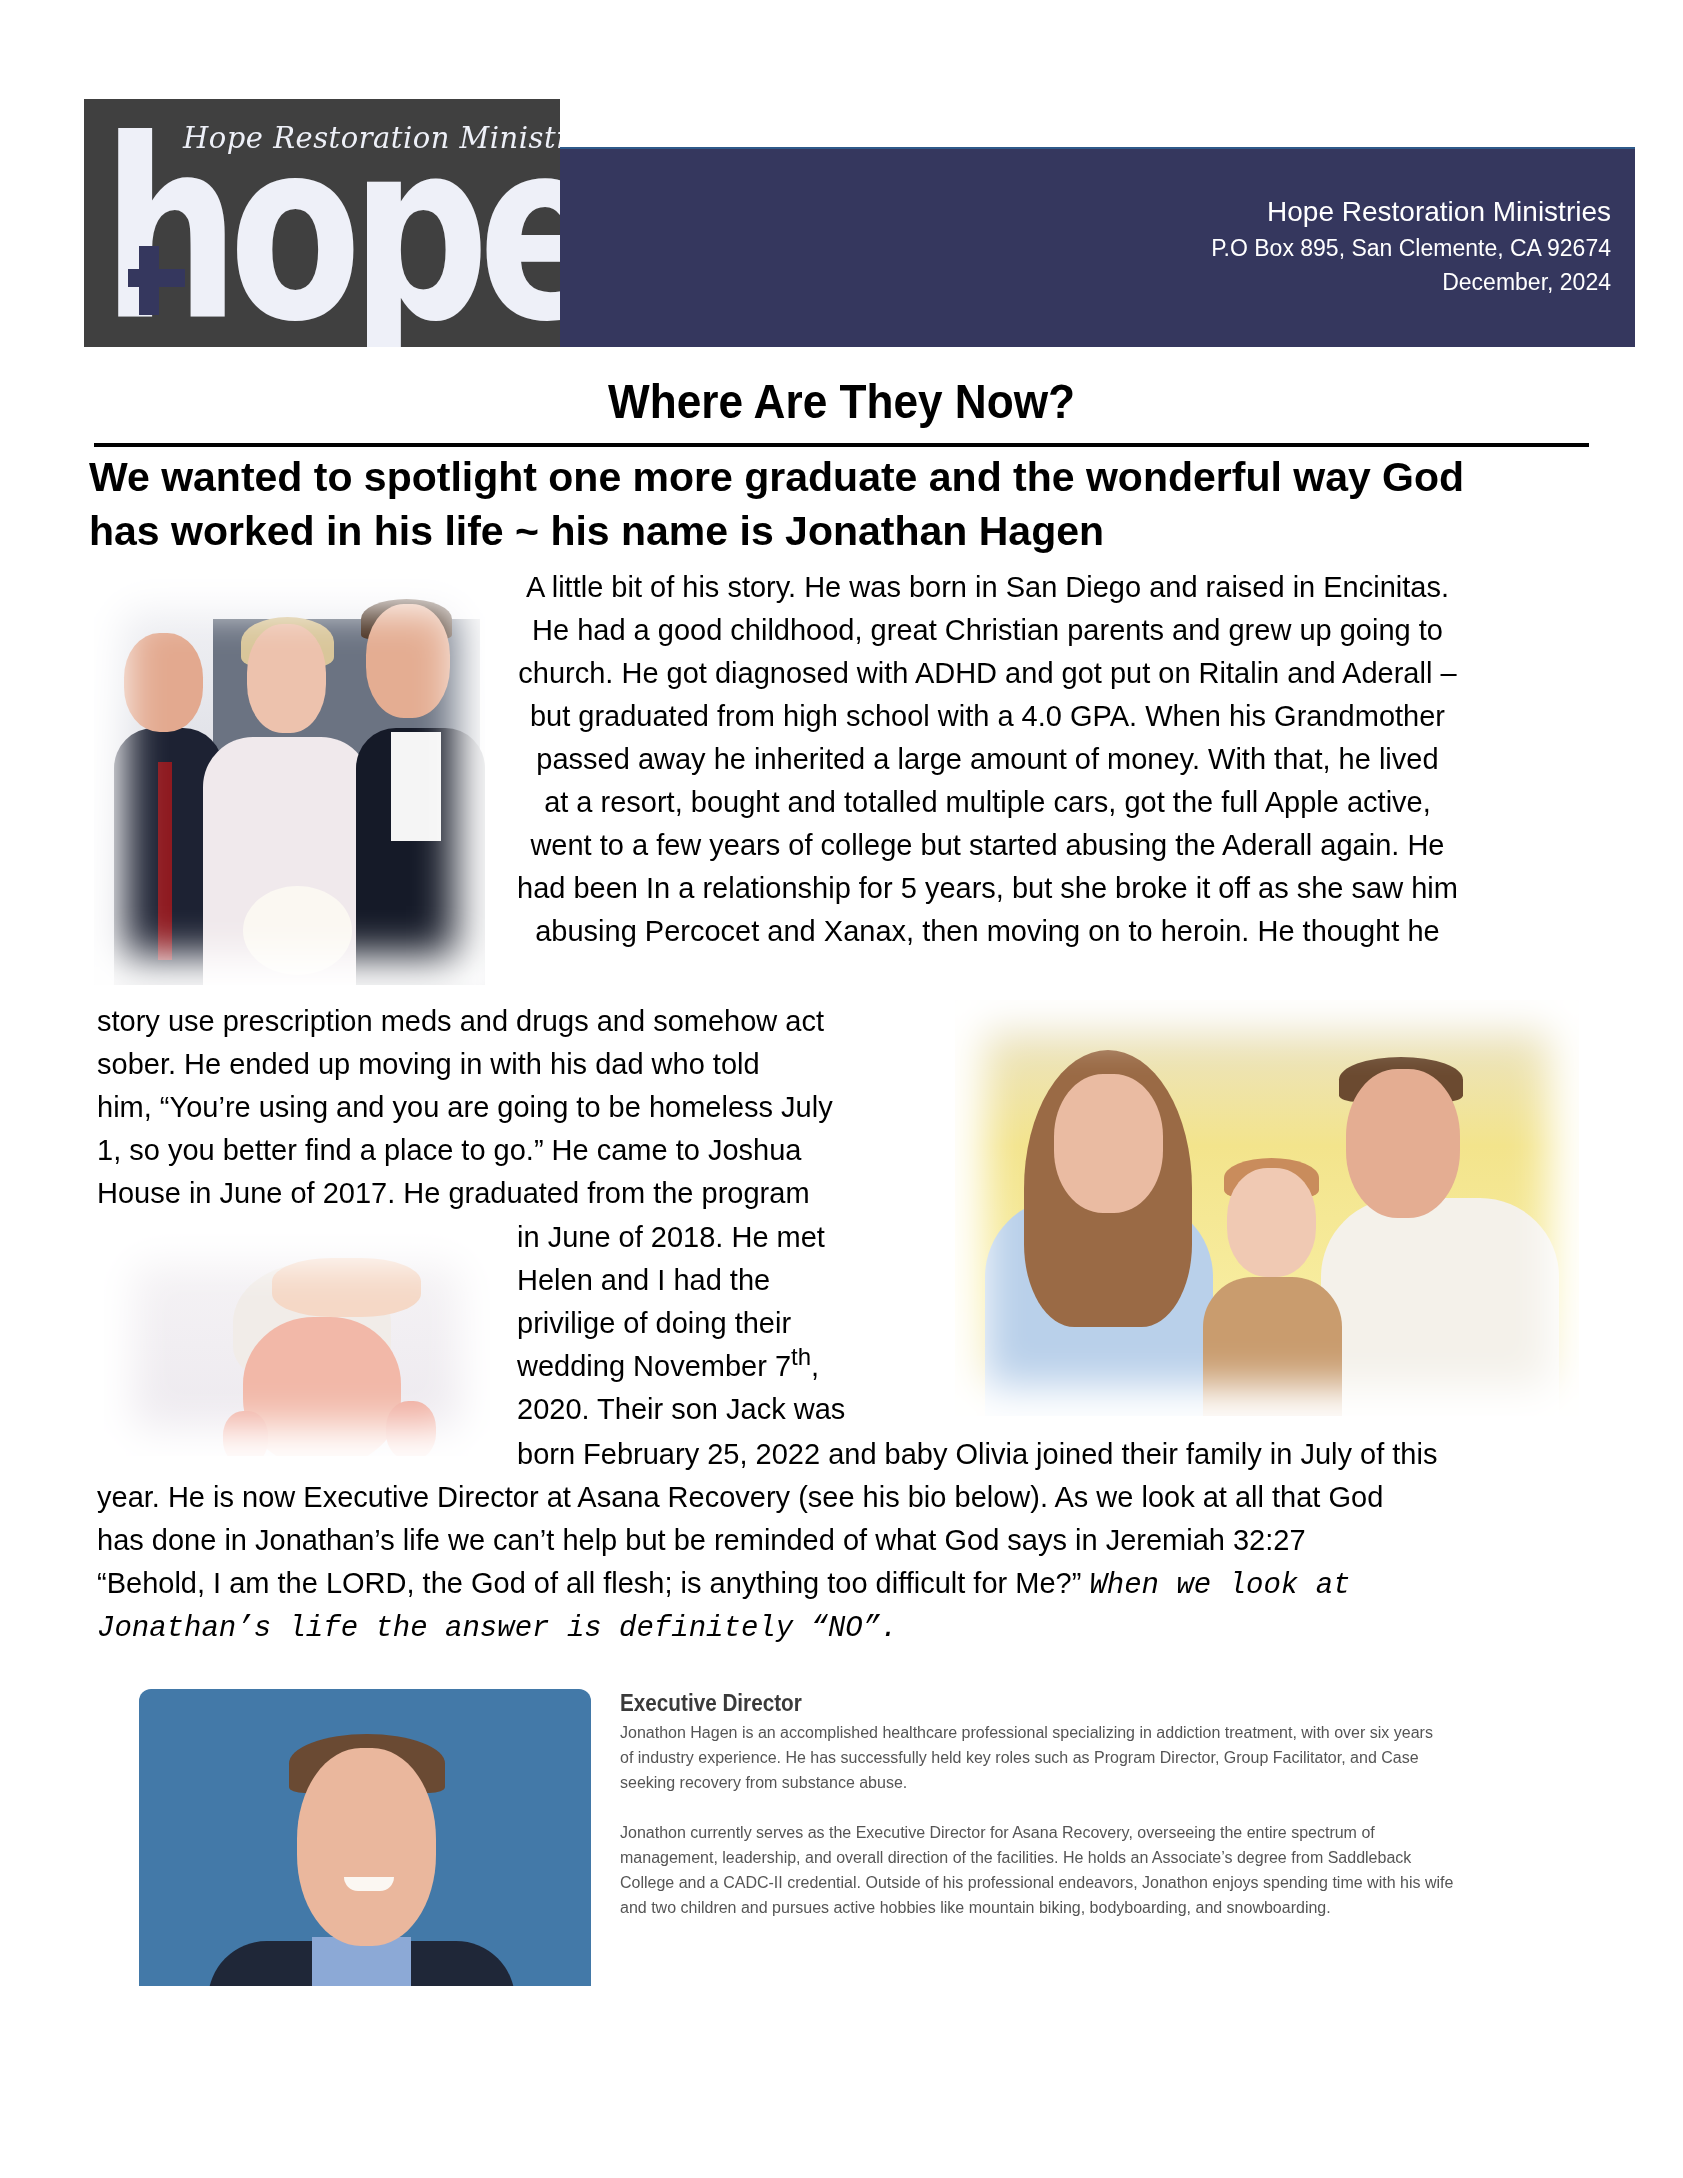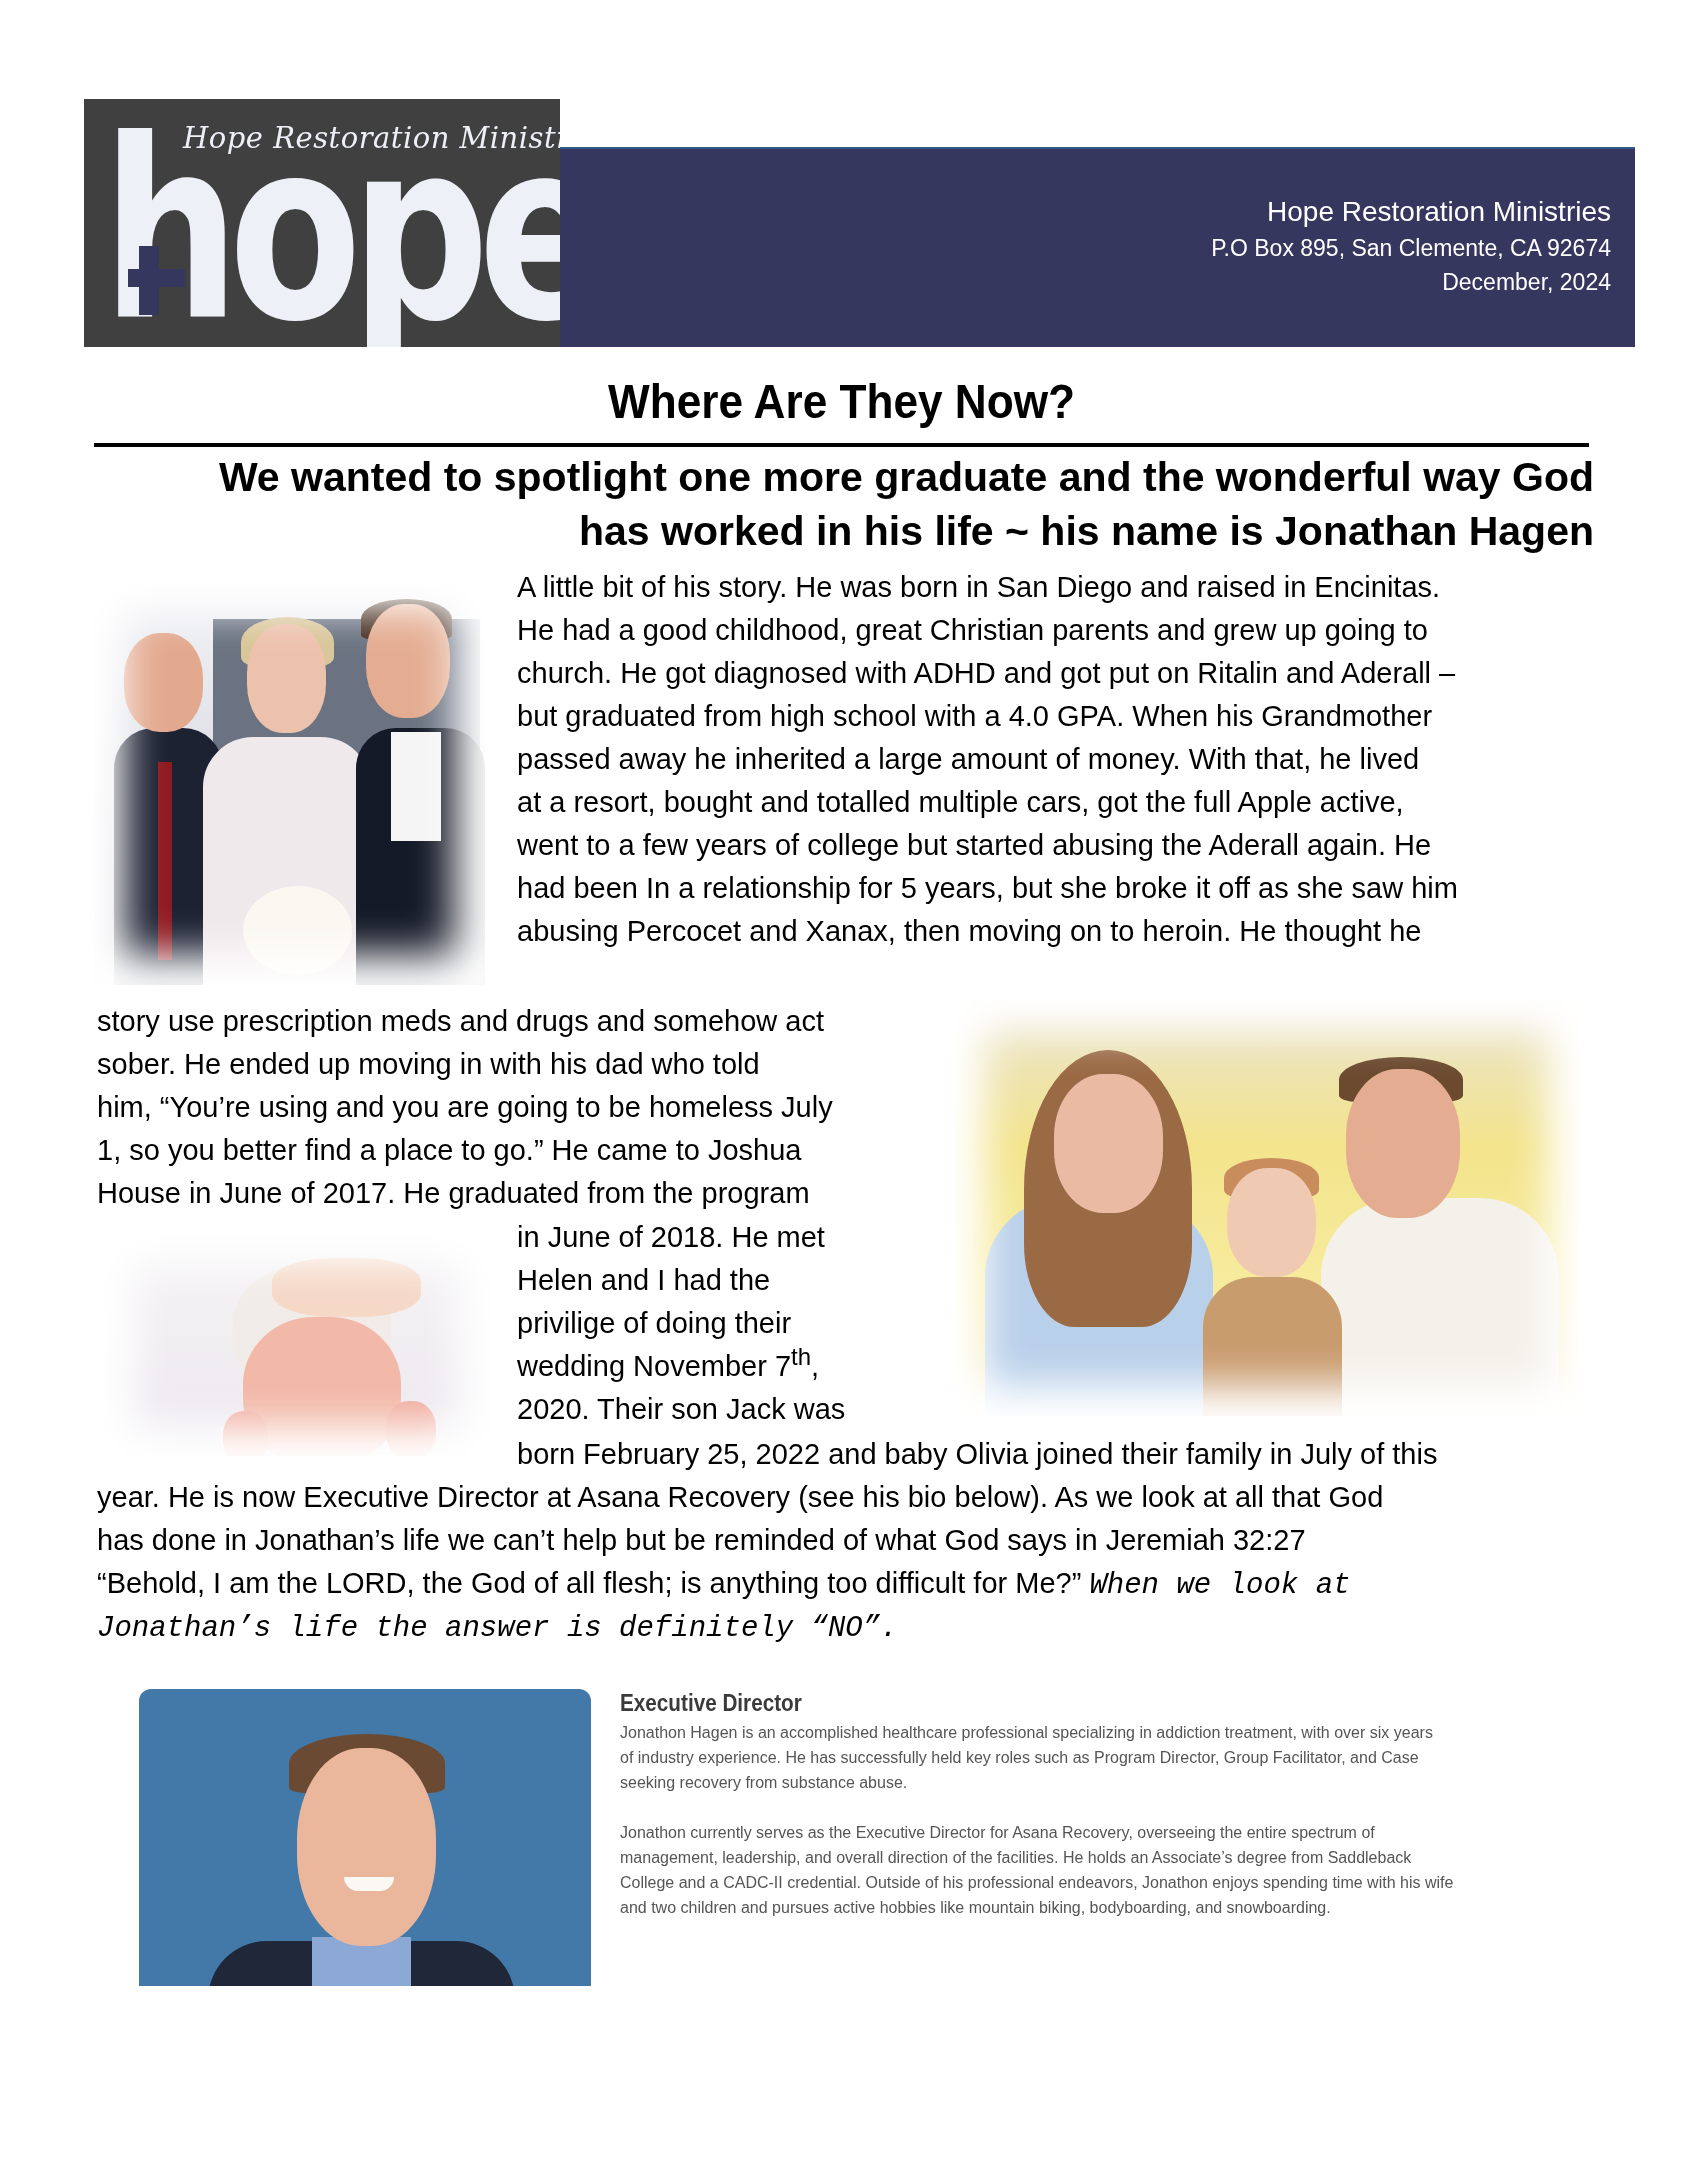--- a/index.html
+++ b/index.html
@@ -21,21 +21,21 @@
   .banner { position:absolute; left:560px; top:147px; width:1075px; height:200px;
             background:#35375e; border-top:2px solid #2f5a8a; box-sizing:border-box; }
   .banner-info { position:absolute; right:24px; top:44px; text-align:right; color:#ffffff; }
   .banner-org { font-size:28px; line-height:38px; }
   .banner-addr, .banner-date { font-size:23px; line-height:34px; }
 
   
   .title { position:absolute; left:0; width:1683px; top:372px; text-align:center;
            font-weight:bold; font-size:48px; line-height:59px; transform:scaleX(0.92); }
   .rule { position:absolute; left:94px; top:443px; width:1495px; height:4px; background:#000; }
-  .subtitle { position:absolute; left:89px; width:1505px; top:450px; text-align:right;
+  .subtitle { position:absolute; left:89px; width:1505px; top:450px; text-align:left;
               font-weight:bold; font-size:41px; line-height:54px; }
 
   .body-text { position:absolute; font-size:29px; line-height:43px; white-space:nowrap; }
   .body-text .ln { display:block; }
   sup { font-size:24px; line-height:0; vertical-align:super; }
   .italic { font-style:italic;font-family:Liberation Mono, monospace; }
 
   
   .photo { position:absolute; overflow:hidden; }
   .vignette::after { content:""; position:absolute; inset:0;
@@ -124,21 +124,21 @@
   <div class="p2"></div>
     <div class="hair2"></div>
     <div class="h2"></div>
     <div class="bouquet"></div>
   <div class="p3"></div>
     <div class="shirt3"></div>
     <div class="hair3"></div>
     <div class="h3"></div>
 </div>
 
-<div class="body-text" style="left:517px; top:566px;">
+<div class="body-text" style="left:517px; top:566px;text-align:center;">
   <span class="ln">A little bit of his story. He was born in San Diego and raised in Encinitas.</span>
   <span class="ln">He had a good childhood, great Christian parents and grew up going to</span>
   <span class="ln">church. He got diagnosed with ADHD and got put on Ritalin and Aderall –</span>
   <span class="ln">but graduated from high school with a 4.0 GPA. When his Grandmother</span>
   <span class="ln">passed away he inherited a large amount of money.  With that, he lived</span>
   <span class="ln">at a resort, bought and totalled multiple cars, got the full Apple active,</span>
   <span class="ln">went to a few years of college but started abusing the Aderall again. He</span>
   <span class="ln">had been In a relationship for 5 years, but she broke it off as she saw him</span>
   <span class="ln">abusing Percocet and Xanax, then moving on to heroin. He thought he</span>
 </div>

